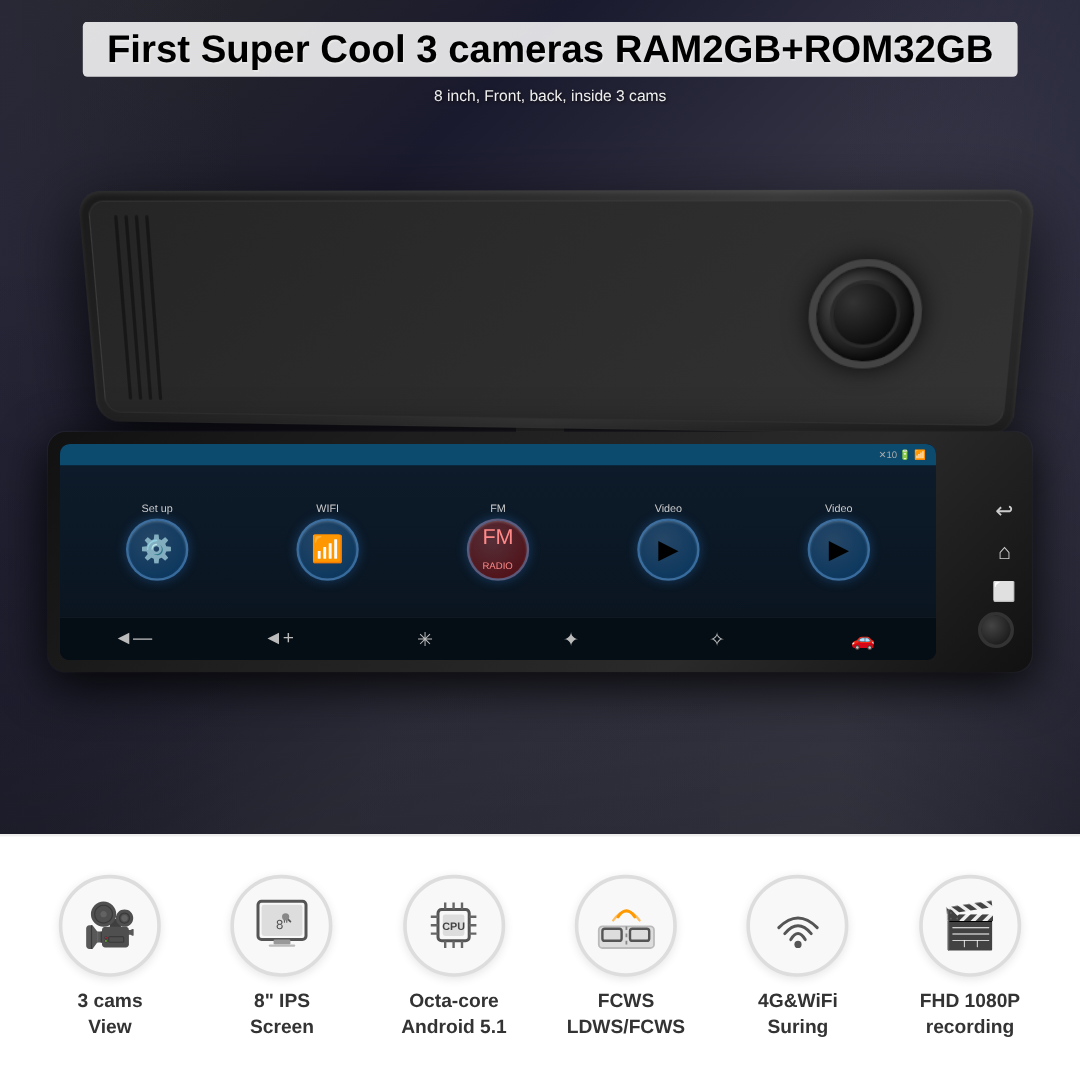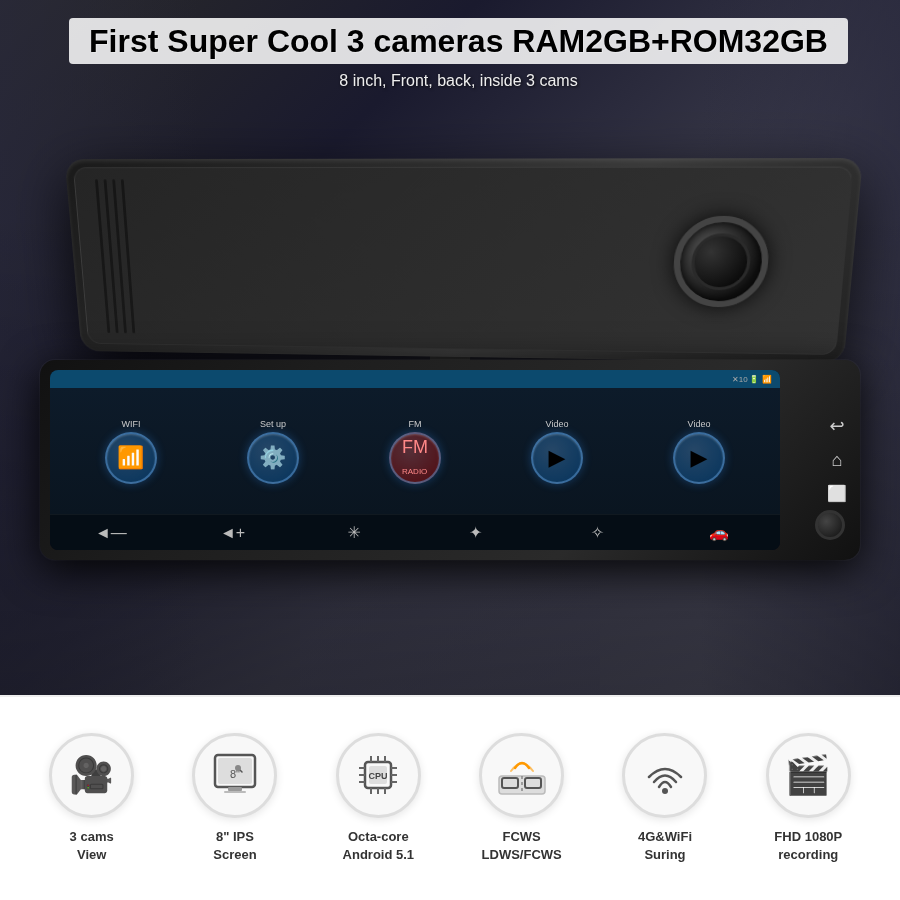--- a/index.html
+++ b/index.html
@@ -53,21 +53,21 @@
       font-weight: 900;
       color: #000;
       background: rgba(255,255,255,0.85);
       display: inline-block;
       padding: 2px 20px;
       border-radius: 4px;
       margin-top: 2px;
     }
 
     .subtitle-desc {
-      font-size: 16px;
+      font-size: 13px;
       color: #eee;
       margin-top: 8px;
       text-shadow: 1px 1px 3px rgba(0,0,0,0.8);
     }
 
     
     .mirror-back {
       position: absolute;
       top: 160px;
       left: 50%;
@@ -272,21 +272,21 @@
       background: #f8f8f8;
       display: flex;
       align-items: center;
       justify-content: center;
       font-size: 36px;
       box-shadow: 0 2px 8px rgba(0,0,0,0.1);
     }
 
     .feature-text {
       text-align: center;
-      font-size: 13px;
+      font-size: 16px;
       font-weight: 600;
       color: #333;
       line-height: 1.4;
     }
 
     
     .bg-overlay {
       position: absolute;
       bottom: 0; left: 0; right: 0;
       height: 100%;
@@ -361,30 +361,30 @@
     <div class="mirror-front">
       <div class="mirror-screen">
 
         <div class="screen-status-bar">
           <span style="font-size:8px;color:#aaa;">✕10 🔋 📶</span>
         </div>
 
         <div class="screen-apps-row">
 
           <div class="app-icon-item">
+            <span class="app-icon-label">Set up</span>
+            <div class="app-icon-btn">
+              <span>⚙️</span>
+            </div>
+          </div>
+
+          <div class="app-icon-item">
             <span class="app-icon-label">WIFI</span>
             <div class="app-icon-btn">
               <span>📶</span>
-            </div>
-          </div>
-
-          <div class="app-icon-item">
-            <span class="app-icon-label">Set up</span>
-            <div class="app-icon-btn">
-              <span>⚙️</span>
             </div>
           </div>
 
           <div class="app-icon-item">
             <span class="app-icon-label">FM</span>
             <div class="app-icon-btn" style="background:radial-gradient(circle at 40% 35%, rgba(255,100,100,0.3), rgba(150,0,0,0.5));">
               <span style="font-size:18px;color:#f88;">FM<br><span style="font-size:8px;">RADIO</span></span>
             </div>
           </div>
 

